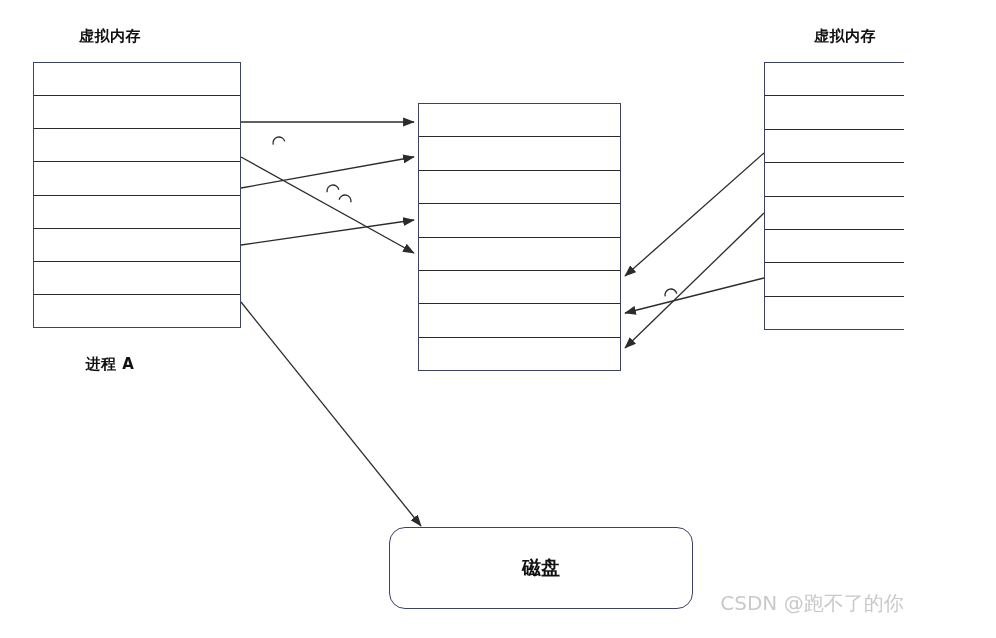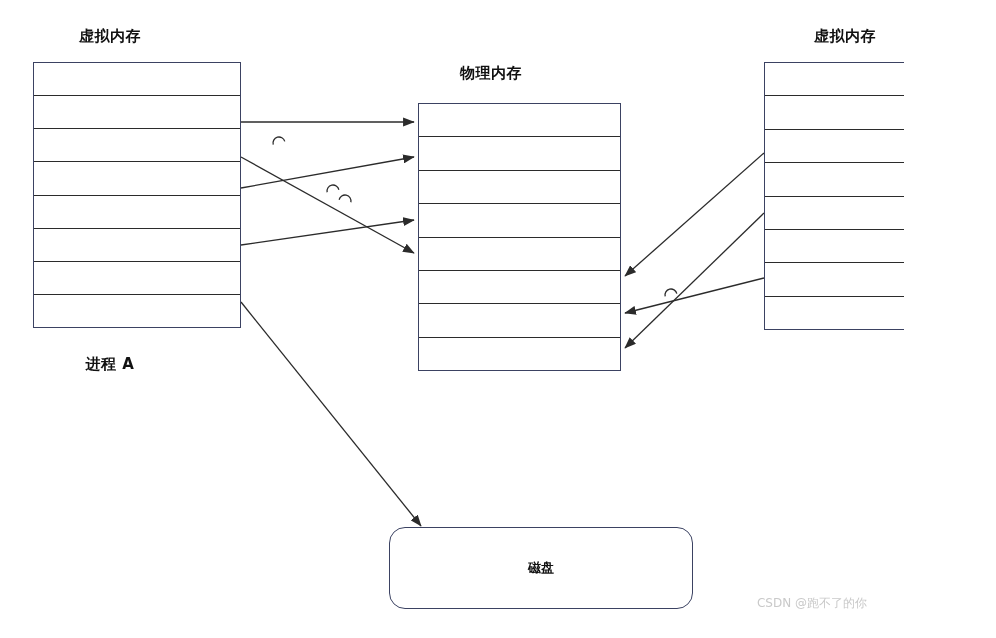--- a/index.html
+++ b/index.html
@@ -52,26 +52,26 @@
     box-sizing: border-box;
     border: 1.6px solid #3b4262;
     border-radius: 16px;
     background: #ffffff;
     display: flex;
     align-items: center;
     justify-content: center;
   }
   .disklabel {
     font-weight: bold;
-    font-size: 13px;
+    font-size: 19px;
     color: #111111;
   }
   .watermark {
     position: absolute;
-    font-size: 12px;
+    font-size: 20px;
     color: #c9c9c9;
     white-space: nowrap;
     font-family: "DejaVu Sans", "Liberation Sans", sans-serif;
   }
 </style>
 </head>
 <body>
 
 <div id="stage">
 
@@ -113,23 +113,20 @@
       <div class="memrow"></div>
       <div class="memrow"></div>
       <div class="memrow"></div>
       <div class="memrow"></div>
       <div class="memrow"></div>
     </div>
   <div class="caption" style="left: -40px; top: 355px; width: 300px;">
     <span>进程 A</span>
   </div>
 
-  <div class="caption" style="left: 341px; top: 64px; width: 300px;">
-    <span>物理内存</span>
-  </div>
   <div class="memtable" id="tbl-p" style="left: 418px; top: 103px; width: 203px; height: 268px;">
       <div class="memrow"></div>
       <div class="memrow"></div>
       <div class="memrow"></div>
       <div class="memrow"></div>
       <div class="memrow"></div>
       <div class="memrow"></div>
       <div class="memrow"></div>
       <div class="memrow"></div>
     </div>

